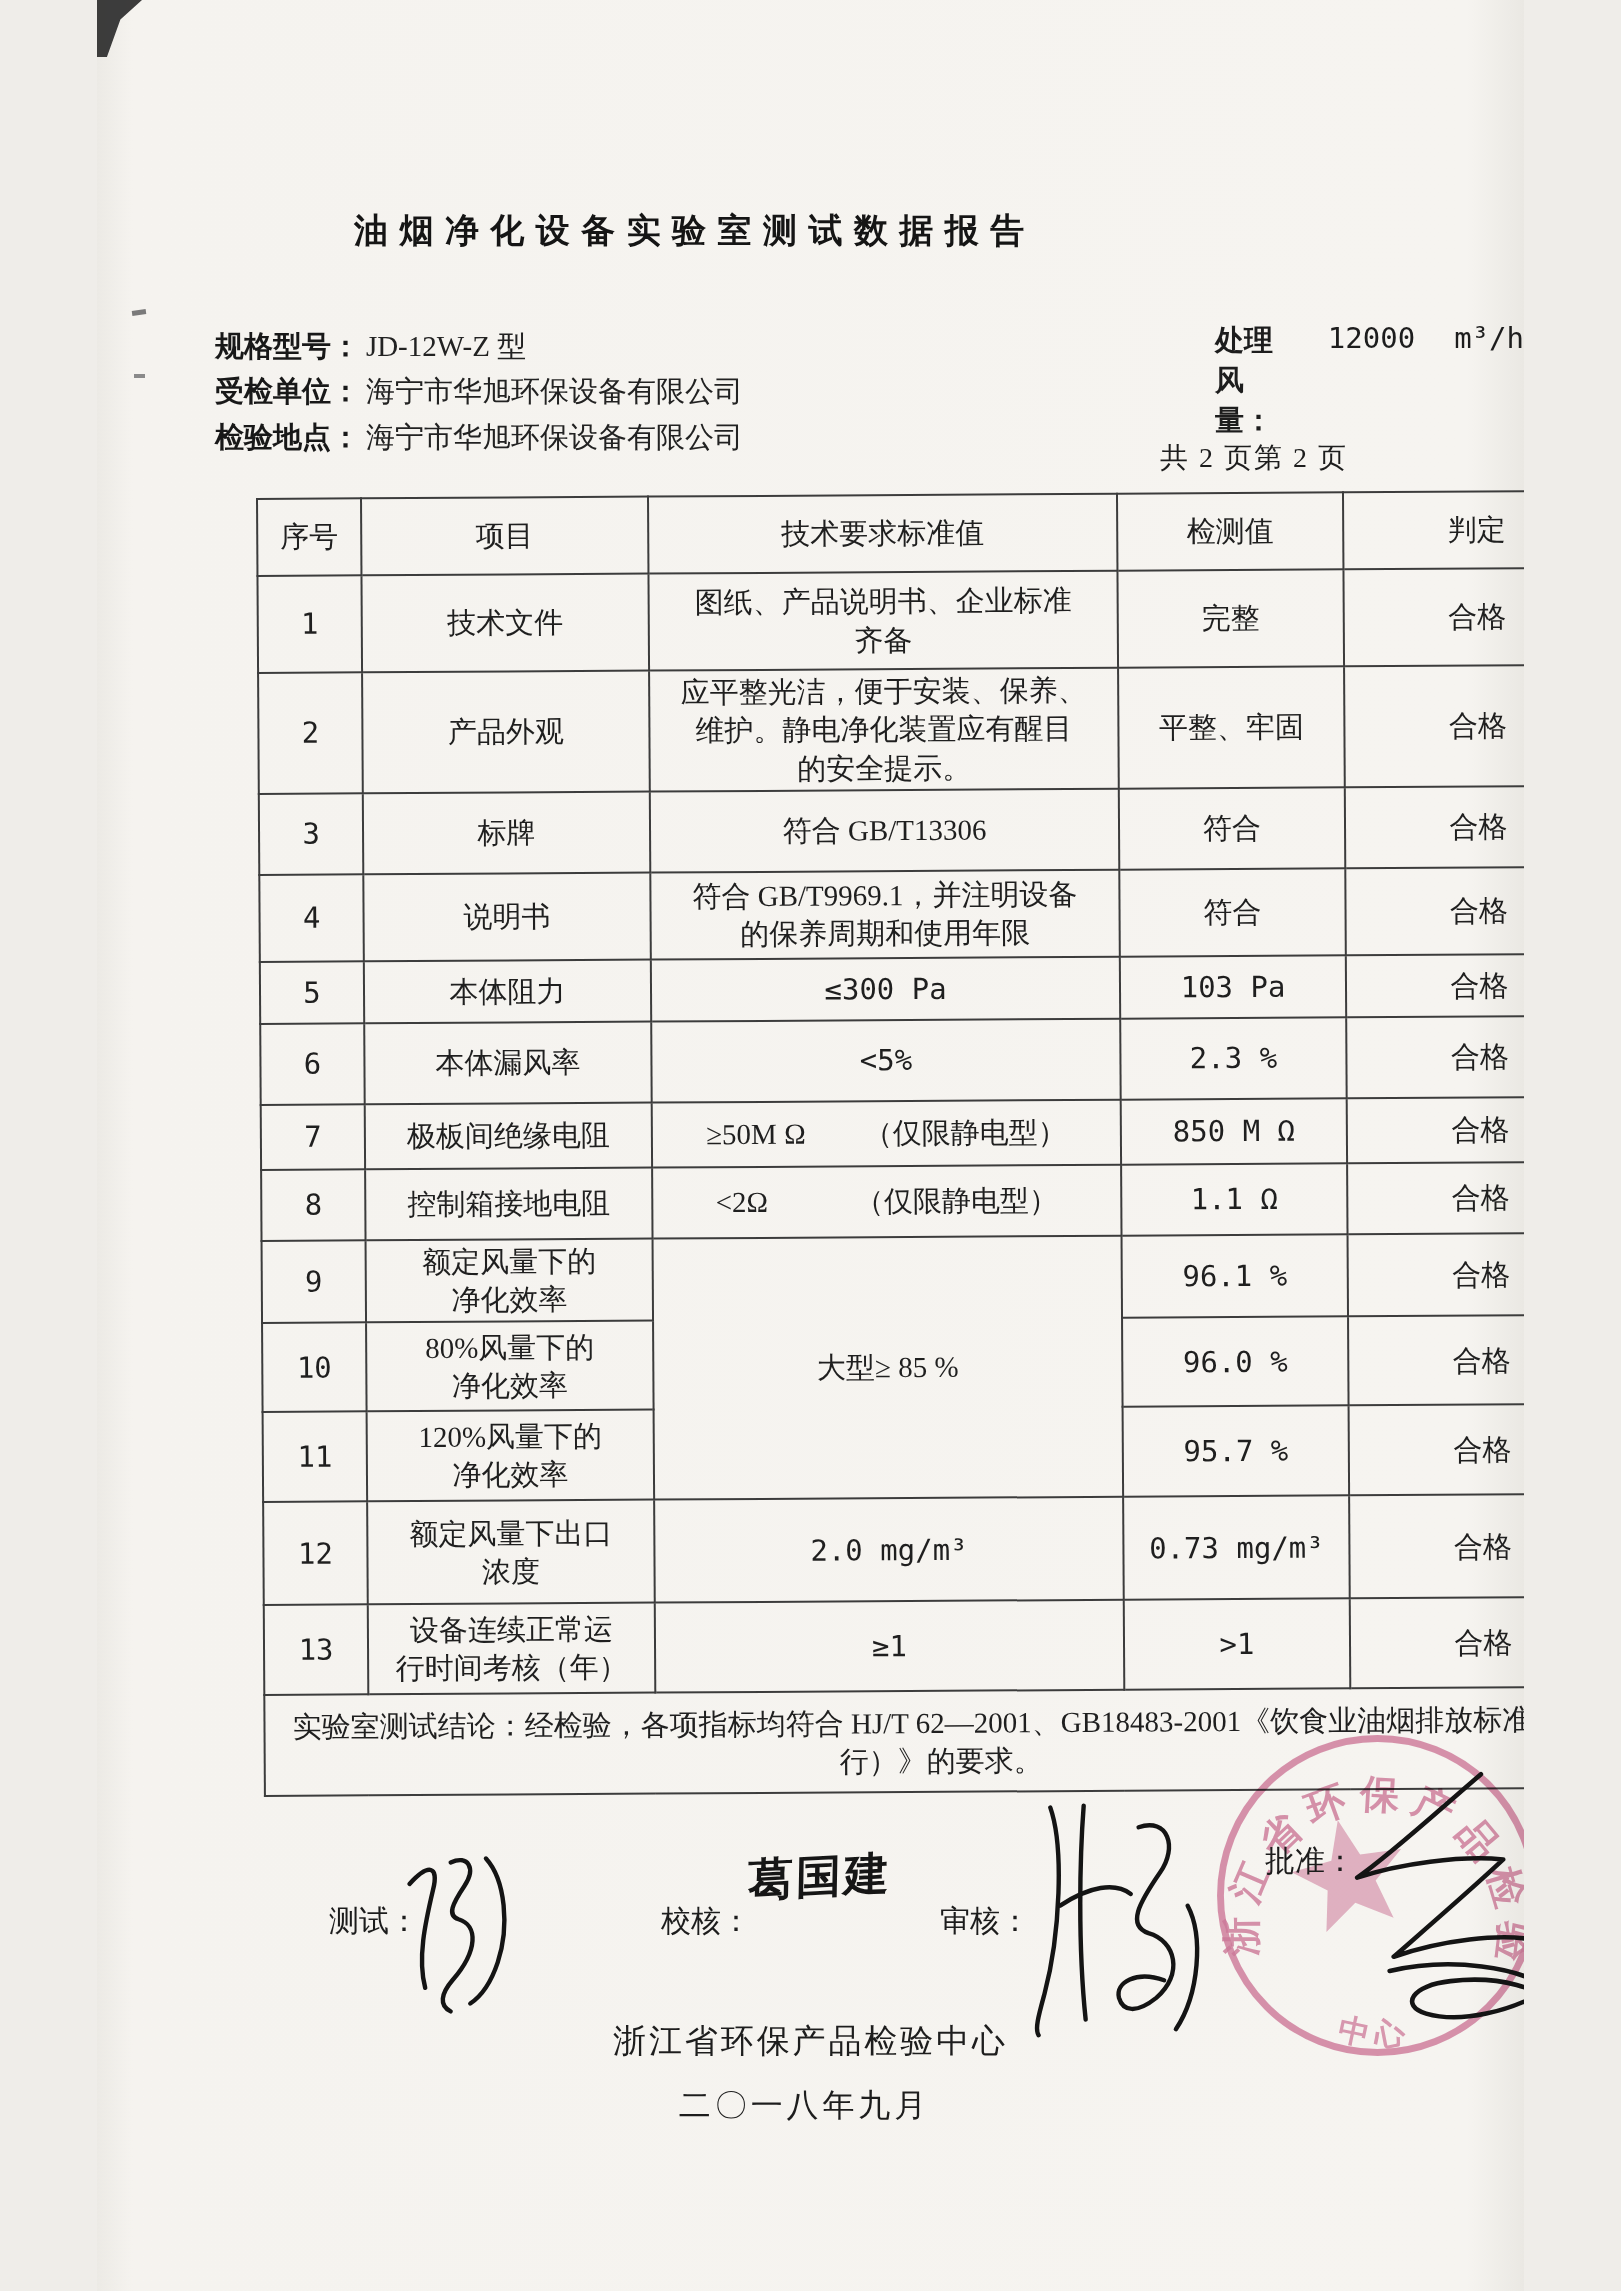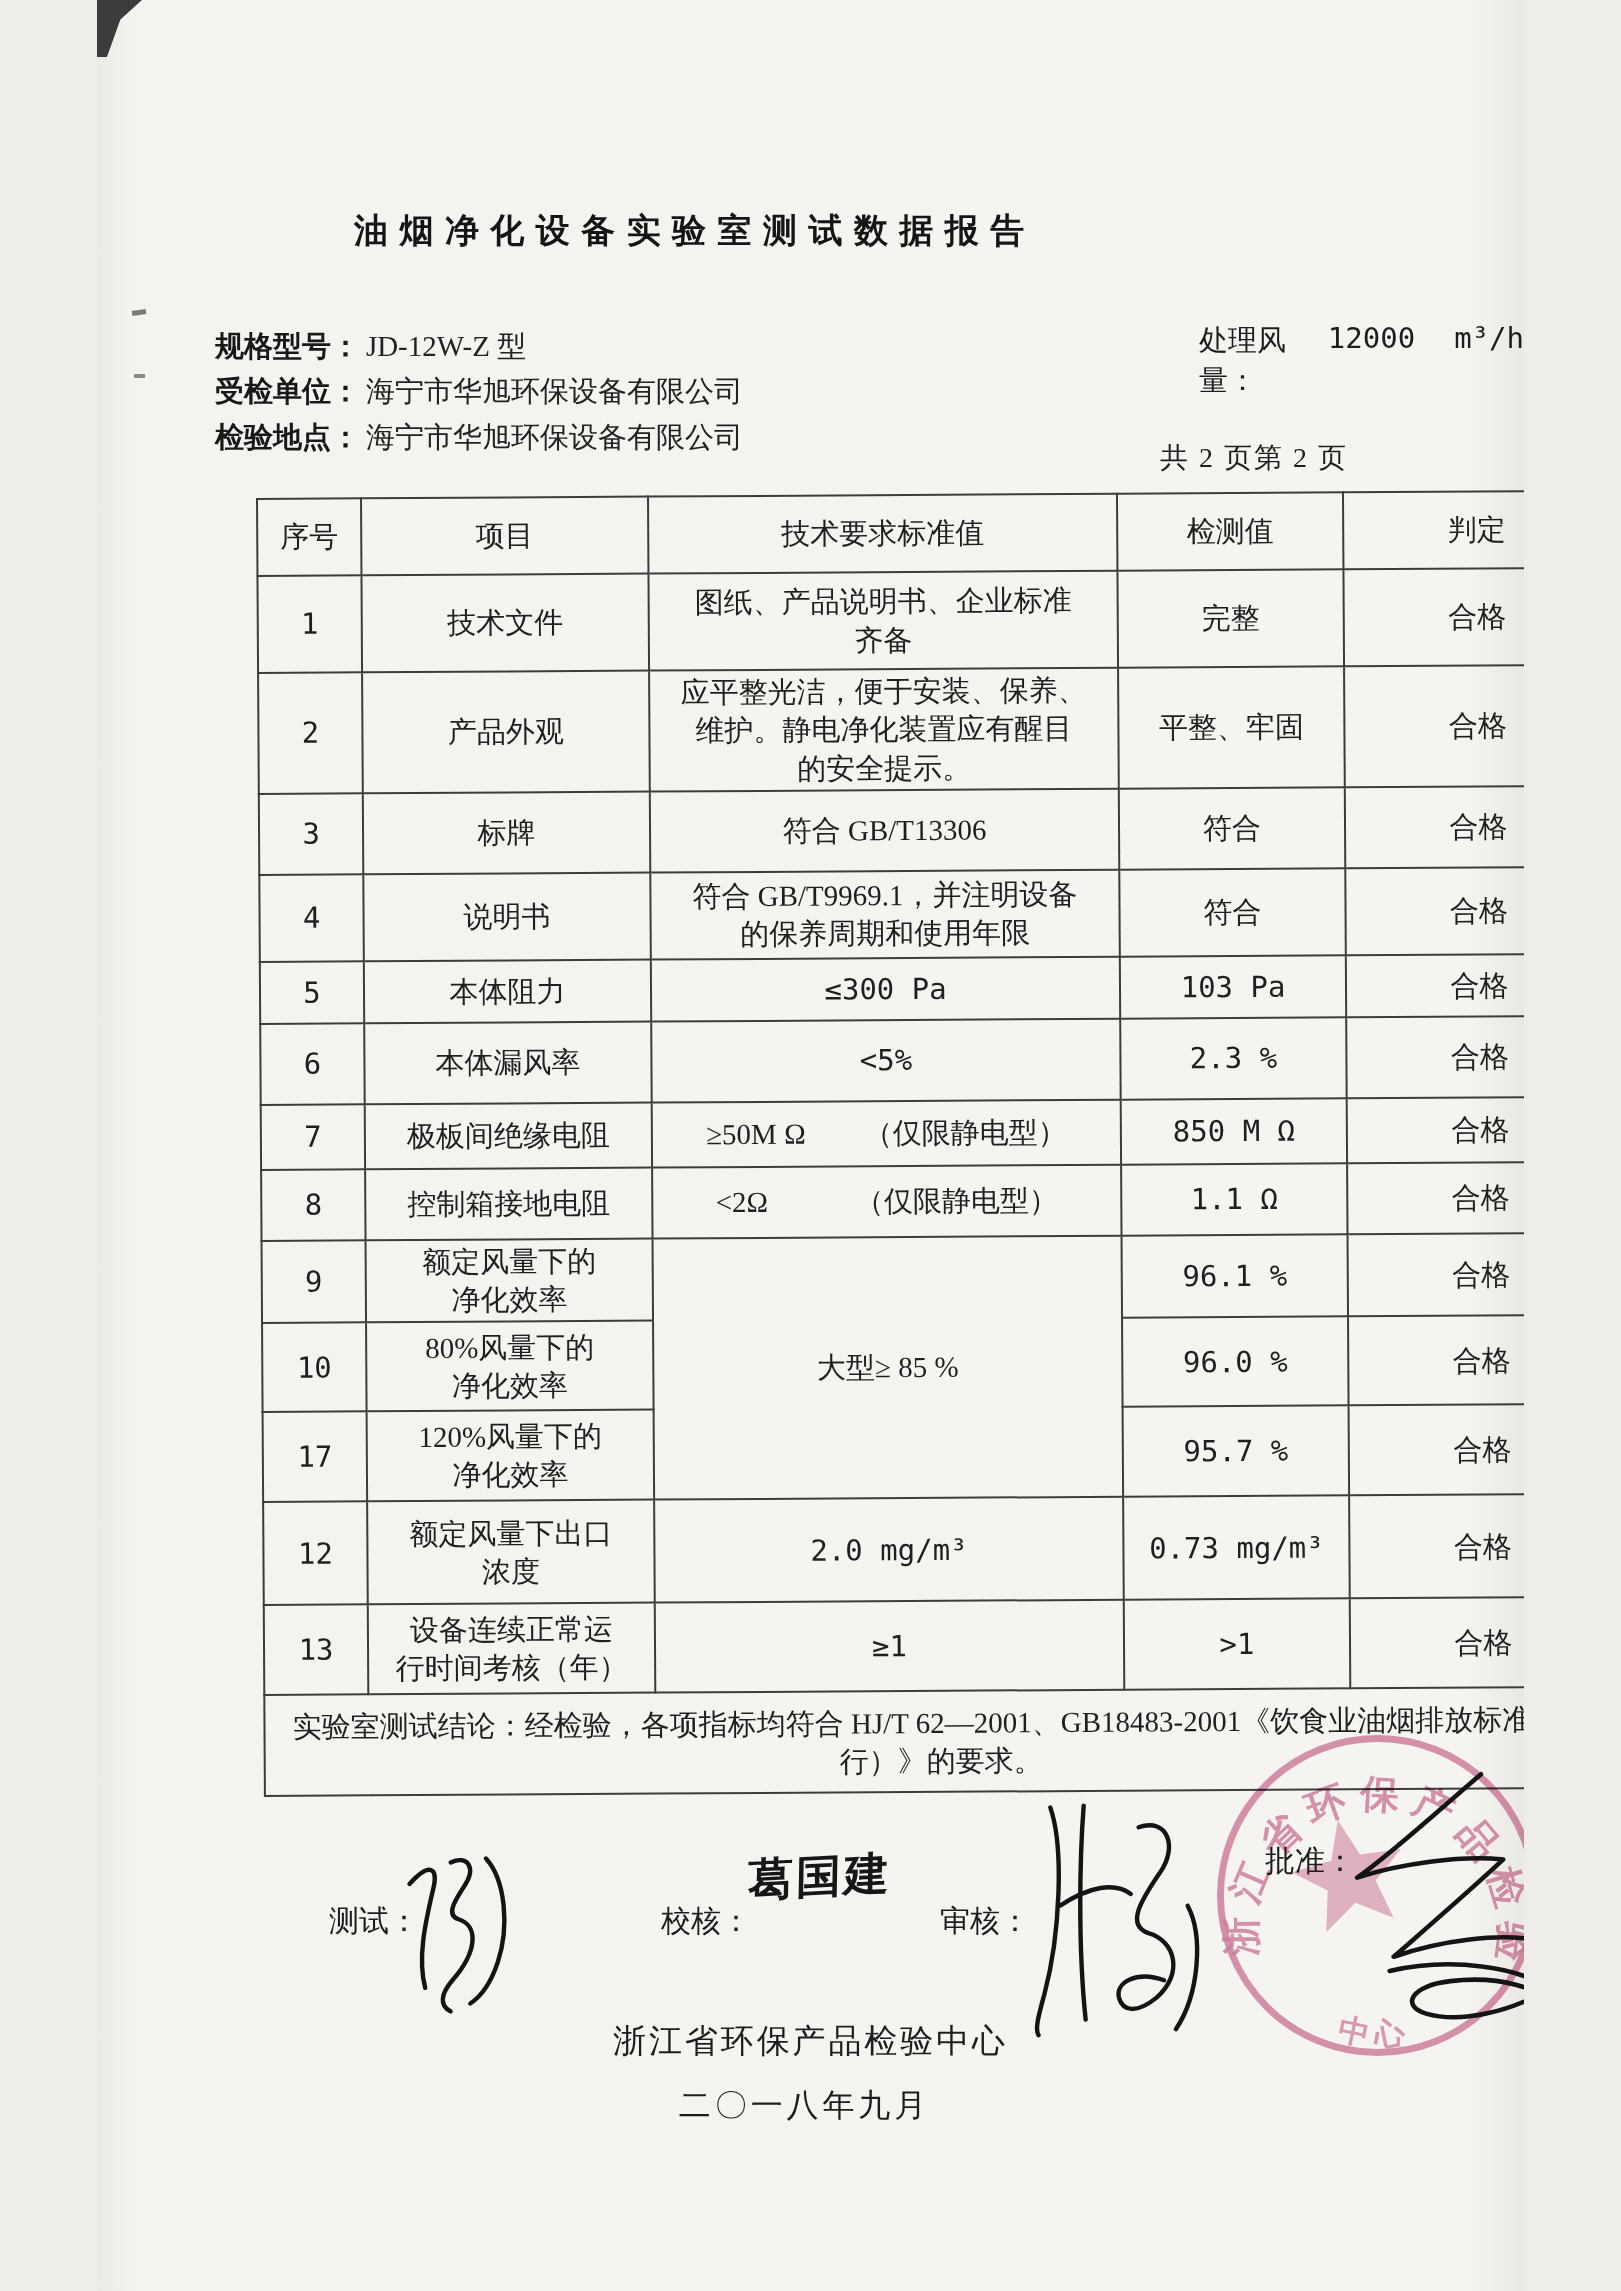--- a/index.html
+++ b/index.html
@@ -16,21 +16,21 @@
     font-weight:700;font-size:34px;letter-spacing:1px;color:#151515;
   }
   .field{position:absolute;font-size:29px;white-space:nowrap;}
   .field .lab{font-family:"Liberation Sans","DejaVu Sans",sans-serif;font-weight:700;color:#181818;}
   .field .val{margin-left:5.9px;color:#222;}
   .f-name{left:118px;top:282px;}
   .f-model{left:118px;top:327px;}
   .f-unit{left:118px;top:372px;}
   .f-place{left:118px;top:418px;}
   .airflow{position:absolute;left:1102px;top:321px;font-size:29px;display:flex;gap:39px;}
-  .airflow .lab{font-family:"Liberation Sans","DejaVu Sans",sans-serif;font-weight:400;}
+  .airflow .lab{font-family:"Liberation Sans","DejaVu Sans",sans-serif;font-weight:700;margin-left:16px;}
   .mono{font-family:"DejaVu Sans Mono","Liberation Mono",monospace;}
   .pagination{position:absolute;right:176px;top:439px;font-size:28px;letter-spacing:2px;}
   
   table.report{
     position:absolute;left:159px;top:498px;width:1354px;
     border-collapse:collapse;table-layout:fixed;
     transform:rotate(-0.35deg);transform-origin:0 0;
     background:transparent;
   }
   table.report,table.report th,table.report td{border:2px solid #3c3c3c;}
@@ -196,21 +196,21 @@
       <td>合格</td>
     </tr>
     <tr class="r10">
       <td class="mono">10</td>
       <td class="prewrap">80%风量下的
 净化效率</td>
       <td class="mono">96.0 %</td>
       <td>合格</td>
     </tr>
     <tr class="r11">
-      <td class="mono">17</td>
+      <td class="mono">11</td>
       <td class="prewrap">120%风量下的
 净化效率</td>
       <td class="mono">95.7 %</td>
       <td>合格</td>
     </tr>
     <tr class="r12">
       <td class="mono">12</td>
       <td class="prewrap">额定风量下出口
 浓度</td>
       <td class="mono">2.0 mg/m³</td>

